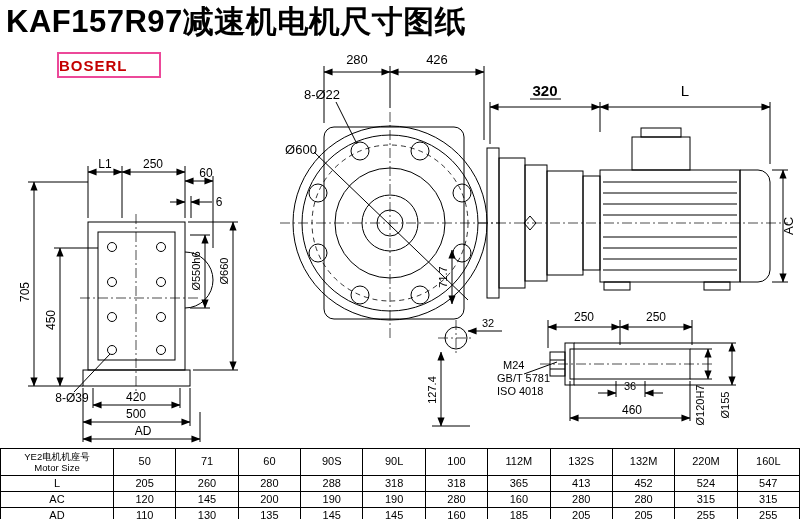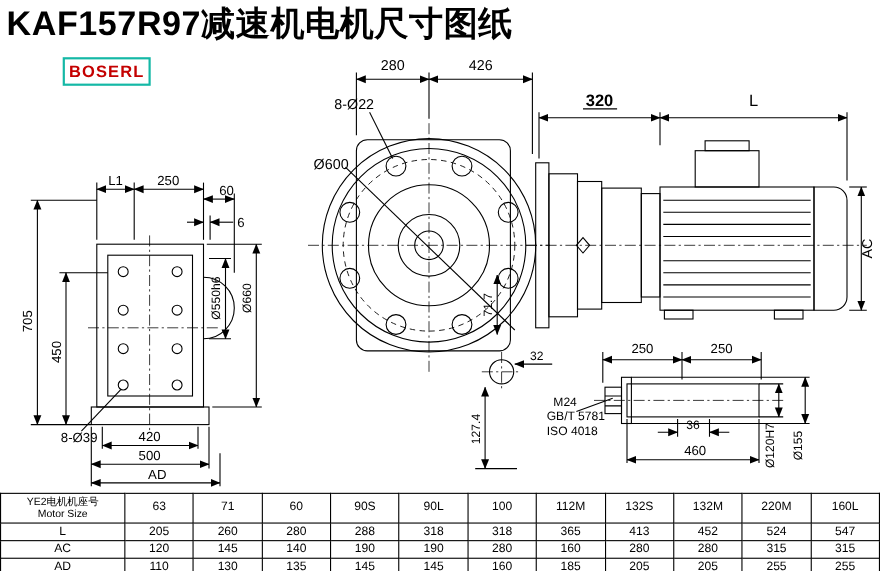--- a/index.html
+++ b/index.html
@@ -1,21 +1,21 @@
 <!DOCTYPE html>
 <html><head>
 <meta charset="utf-8">
 <style>
   html,body{margin:0;padding:0;background:#fff;}
   .page{position:relative;width:800px;height:519px;background:#fff;overflow:hidden;
         font-family:"Liberation Sans",sans-serif;}
   .title{position:absolute;left:6px;top:1px;font-size:31px;font-weight:bold;color:#000;
          letter-spacing:0.5px;white-space:nowrap;}
-  .logo{position:absolute;left:57px;top:52px;width:80px;height:26px;border:2px solid #14b8a6;
-        color:#c40000;display:flex;align-items:center;justify-content:center;
+  .logo{position:absolute;left:57px;top:52px;width:104px;height:26px;border:2px solid #ec4899;
+        color:#c40000;display:flex;align-items:center;justify-content:flex-start;
         font-weight:bold;font-size:15px;letter-spacing:1px;box-sizing:border-box;}
   svg.draw{position:absolute;left:0;top:0;}
   
   .ln line,.ln rect,.ln circle,.ln path,.ln polygon{stroke:#000;fill:none;stroke-width:1;}
   .ln .cl{stroke-dasharray:10 3 2 3;stroke-width:0.7;}
   .ln .bc{stroke-dasharray:5 4;stroke-width:0.8;}
   .dl{marker-start:url(#ar);marker-end:url(#ar);}
   .dl2{marker-end:url(#ar);}
   svg text{font-family:"Liberation Sans",sans-serif;fill:#000;stroke:none;}
   .dim{font-size:12px;text-anchor:middle;}
@@ -224,21 +224,21 @@
     <text class="dim sm" x="729" y="405" transform="rotate(-90 729 405)">Ø155</text>
   </svg>
 
   <table class="spec">
       <tbody>
         <tr class="hd">
           <td class="c0">
             <div>YE2电机机座号</div>
             <div>Motor Size</div>
           </td>
-          <td>63</td>
+          <td>50</td>
           <td>71</td>
           <td>60</td>
           <td>90S</td>
           <td>90L</td>
           <td>100</td>
           <td>112M</td>
           <td>132S</td>
           <td>132M</td>
           <td>220M</td>
           <td>160L</td>
@@ -254,21 +254,21 @@
           <td>365</td>
           <td>413</td>
           <td>452</td>
           <td>524</td>
           <td>547</td>
         </tr>
         <tr>
           <td class="c0">AC</td>
           <td>120</td>
           <td>145</td>
-          <td>140</td>
+          <td>200</td>
           <td>190</td>
           <td>190</td>
           <td>280</td>
           <td>160</td>
           <td>280</td>
           <td>280</td>
           <td>315</td>
           <td>315</td>
         </tr>
         <tr>

